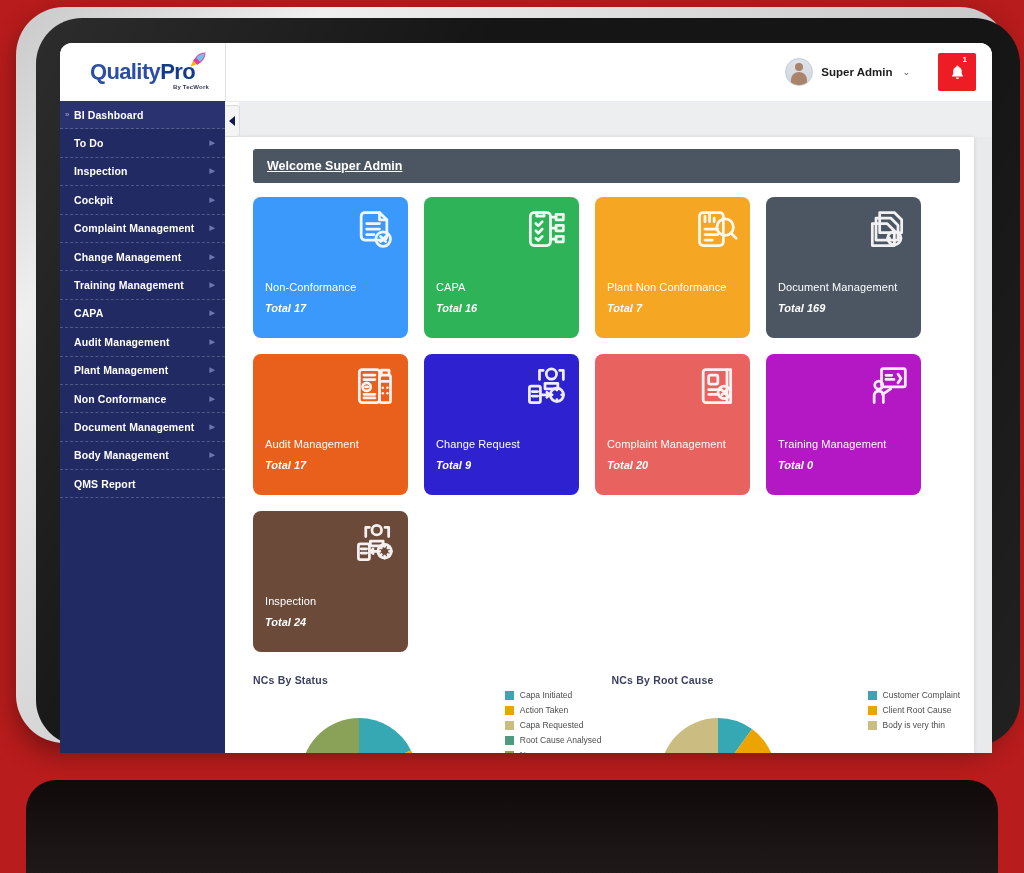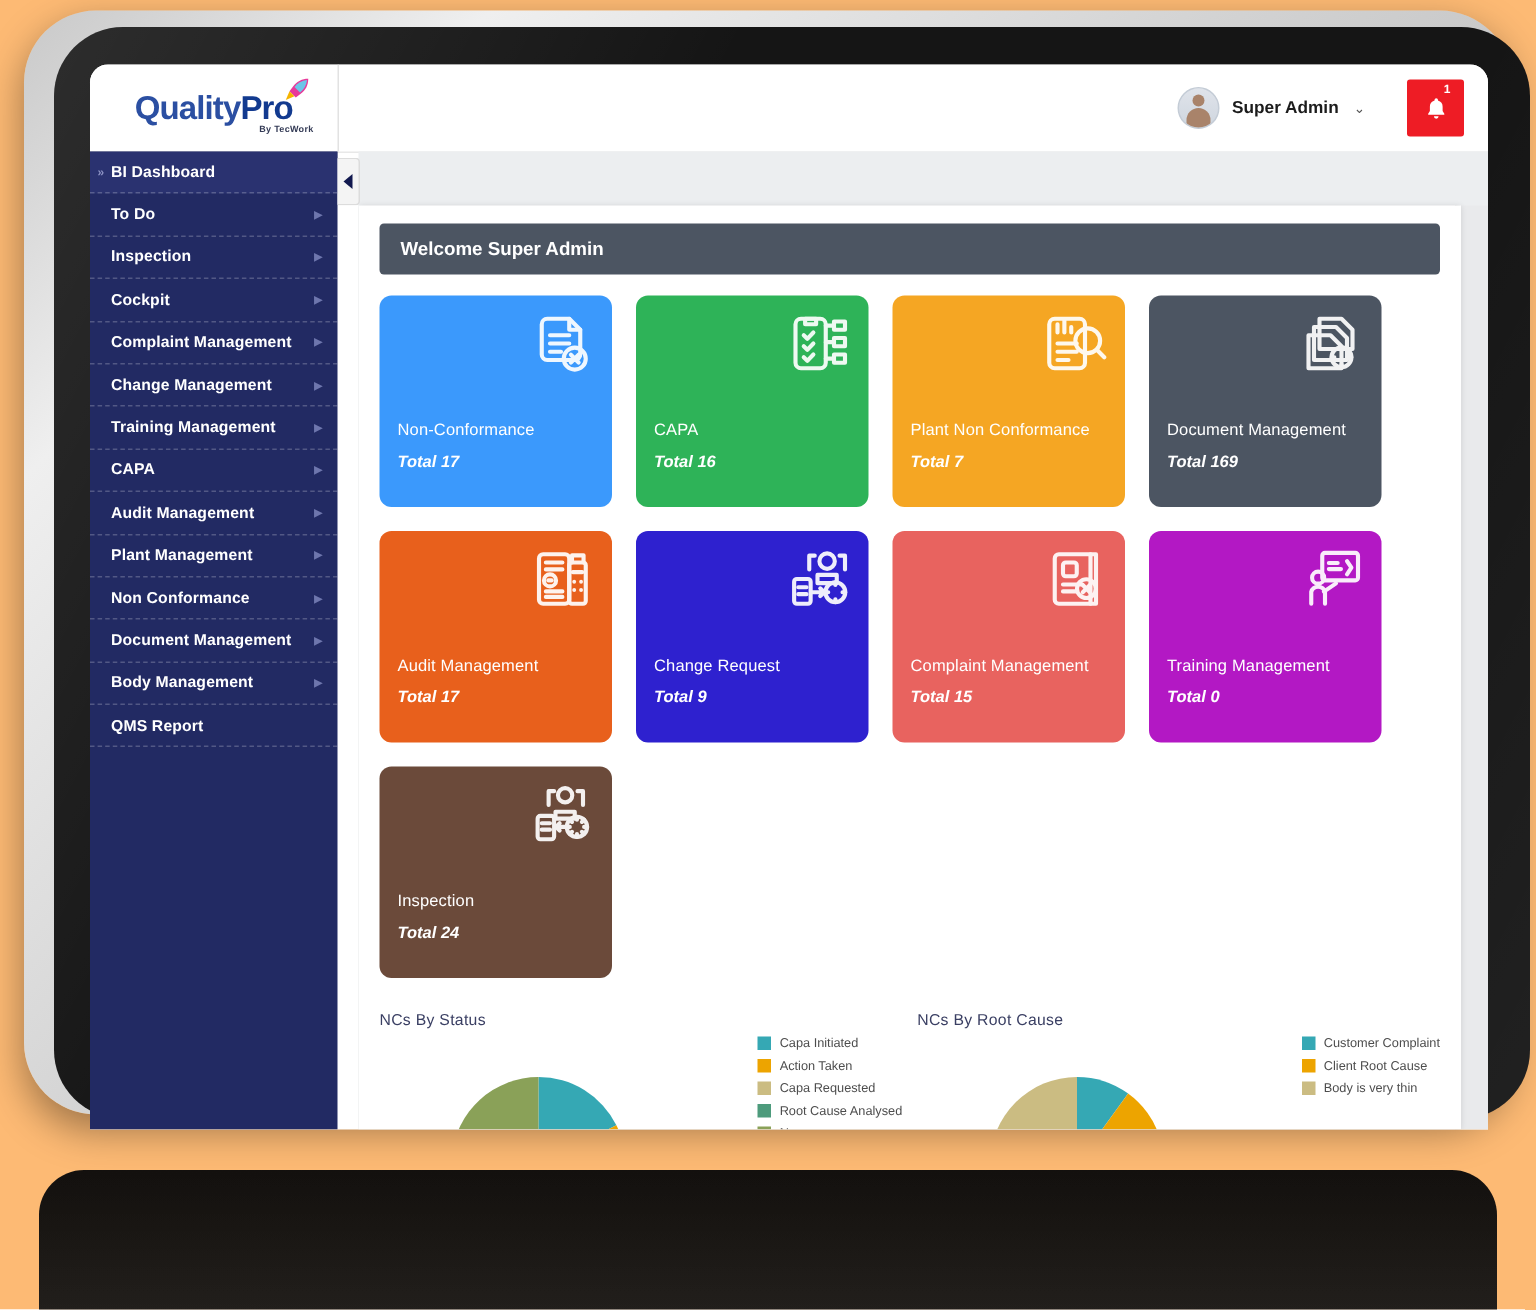--- a/index.html
+++ b/index.html
@@ -9,21 +9,21 @@
     width: 1024px;
     height: 873px;
     overflow: hidden;
     font-family: "Liberation Sans", sans-serif;
   }
 
   #stage {
     position: relative;
     width: 1024px;
     height: 873px;
-    background: #fdba74;
+    background: #b91c1c;
   }
 
   
   .device-outer {
     position: absolute;
     left: 16px;
     top: 7px;
     width: 992px;
     height: 736px;
     border-radius: 48px;
@@ -288,20 +288,21 @@
     margin: 12px 14px 0 14px;
     height: 34px;
     background: #4c5562;
     border-radius: 3px;
     display: flex;
     align-items: center;
     padding-left: 14px;
     color: #ffffff;
     font-size: 12.5px;
     font-weight: 700;
+    text-decoration: underline;
   }
 
   .tile-grid {
     display: flex;
     flex-wrap: wrap;
     gap: 16px;
     padding: 14px 14px 0 14px;
   }
   .tile {
     width: 155px;
@@ -345,21 +346,21 @@
     padding: 22px 14px 0 14px;
     gap: 10px;
   }
   .chart-card {
     flex: 1 1 0;
     position: relative;
     height: 160px;
   }
   .chart-title {
     font-size: 10.5px;
-    font-weight: 400;
+    font-weight: 700;
     color: #3a3f63;
     letter-spacing: .2px;
     margin-bottom: 4px;
   }
   .chart-body {
     position: relative;
     height: 140px;
   }
   .pie-wrap {
     position: absolute;
@@ -601,21 +602,21 @@
               <div class="tile" style="background: rgb(232, 99, 95);">
                 <svg viewBox="0 0 24 24" class="tile-icon">
                   <path d="M5 4.5A1.5 1.5 0 0 1 6.5 3H18v18H6.5A1.5 1.5 0 0 1 5 19.5z" stroke="#ffffff" stroke-width="1.5" fill="none" stroke-linecap="round" stroke-linejoin="round"></path>
                   <path d="M18 3h2v18h-2" stroke="#ffffff" stroke-width="1.5" fill="none" stroke-linecap="round" stroke-linejoin="round"></path>
                   <rect x="8" y="6" width="5" height="5" rx="1" stroke="#ffffff" stroke-width="1.5" fill="none" stroke-linecap="round" stroke-linejoin="round"></rect>
                   <path d="M8 14h7M8 16.5h5" stroke="#ffffff" stroke-width="1.5" fill="none" stroke-linecap="round" stroke-linejoin="round"></path>
                   <circle cx="16.5" cy="15.5" r="3.4" stroke="#ffffff" stroke-width="1.5" fill="none" stroke-linecap="round" stroke-linejoin="round"></circle>
                   <path d="M15.2 14.2l2.6 2.6M17.8 14.2l-2.6 2.6" stroke="#ffffff" stroke-width="1.5" fill="none" stroke-linecap="round" stroke-linejoin="round"></path>
                 </svg>
                 <div class="tile-title">Complaint Management</div>
-                <div class="tile-total">Total 15</div>
+                <div class="tile-total">Total 20</div>
               </div>
               <div class="tile" style="background: rgb(179, 24, 196);">
                 <svg viewBox="0 0 24 24" class="tile-icon">
                   <rect x="9" y="2.5" width="13" height="10" rx="1" stroke="#ffffff" stroke-width="1.5" fill="none" stroke-linecap="round" stroke-linejoin="round"></rect>
                   <path d="M11.4 6.2h3.2M11.4 8.4h4.4" stroke="#ffffff" stroke-width="1.5" fill="none" stroke-linecap="round" stroke-linejoin="round"></path>
                   <path d="M18 5.5l1.6 2.4-1.6 2.4" stroke="#ffffff" stroke-width="1.5" fill="none" stroke-linecap="round" stroke-linejoin="round"></path>
                   <circle cx="7.5" cy="11.5" r="2.2" stroke="#ffffff" stroke-width="1.5" fill="none" stroke-linecap="round" stroke-linejoin="round"></circle>
                   <path d="M5 21v-4.3a2.6 2.6 0 0 1 5 0V21" stroke="#ffffff" stroke-width="1.5" fill="none" stroke-linecap="round" stroke-linejoin="round"></path>
                   <path d="M9.6 16.6L14 13.6" stroke="#ffffff" stroke-width="1.5" fill="none" stroke-linecap="round" stroke-linejoin="round"></path>
                 </svg>

